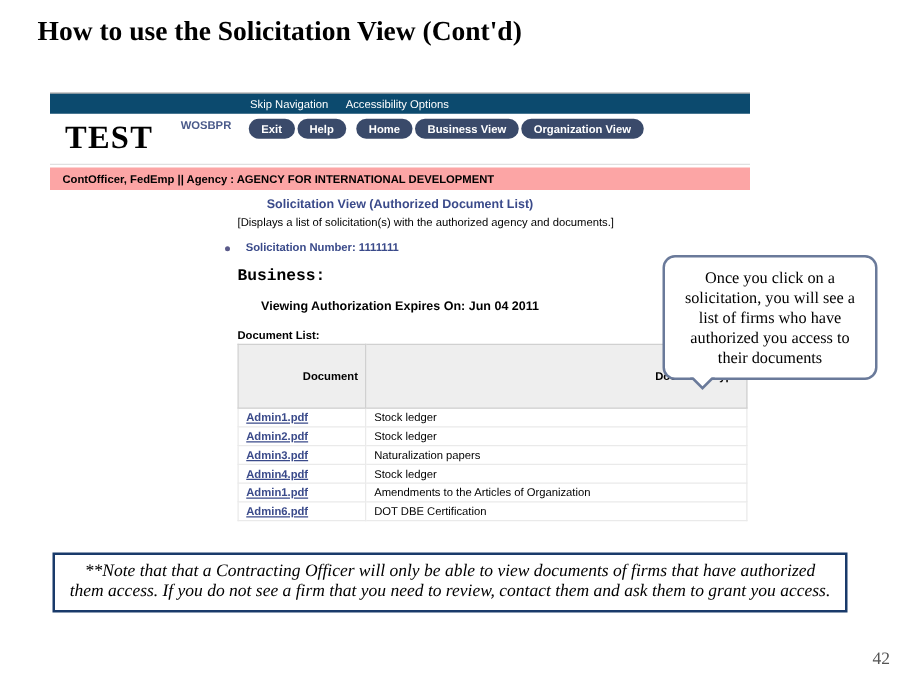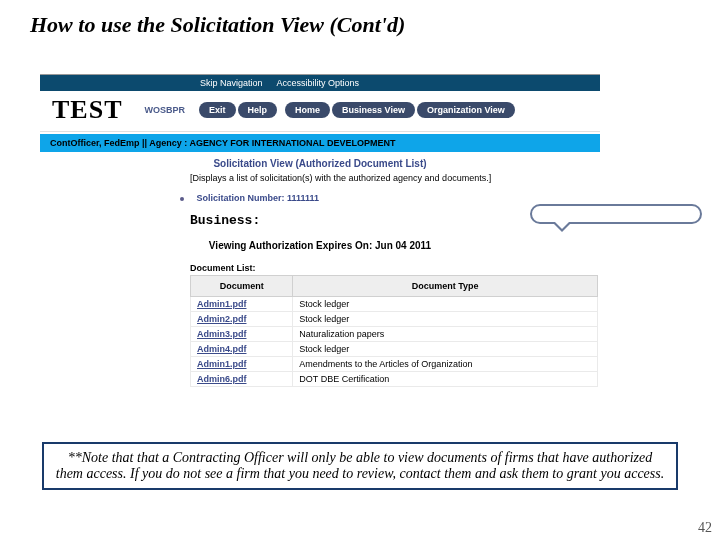--- a/index.html
+++ b/index.html
@@ -1,40 +1,40 @@
 <!DOCTYPE html>
 <html><head>
 <meta charset="utf-8">
 <style>
   * { box-sizing: border-box; margin: 0; padding: 0; }
   body { width: 720px; height: 540px; background: #fff; font-family: Verdana, Arial, sans-serif; overflow: hidden; position: relative; }
-  .slide-title { font-family: "Times New Roman", serif; font-weight: bold; font-size: 22px; padding: 12px 0 10px 30px; color: #000; font-style: italic; }
+  .slide-title { font-family: "Times New Roman", serif; font-weight: bold; font-size: 22px; padding: 12px 0 10px 30px; color: #000; }
   .screenshot { position: absolute; left: 40px; top: 74px; width: 560px; border-top: 1px solid #999; background: #fff; }
   .topbar { background: #0c4a6e; color: #fff; font-size: 9px; padding: 3px 0 3px 160px; display: flex; gap: 14px; }
   .topbar span { }
-  .logo-row { display: flex; align-items: center; padding: 4px 0 4px 12px; }
+  .logo-row { display: flex; align-items: flex-start; padding: 4px 0 4px 12px; }
   .logo-text { font-family: "Times New Roman", serif; font-size: 26px; font-weight: bold; letter-spacing: 1px; }
   .wosbpr { font-size: 9px; color: #4a5a8a; font-weight: bold; margin-left: 22px; margin-right: 14px; }
   .pill { display: inline-block; background: #3a4a6a; color: #fff; font-size: 9px; font-weight: bold; padding: 3px 10px; border-radius: 9px; margin-right: 2px; }
   .break { border-top: 1px solid #e0e0e0; margin: 2px 0; }
-  .useragency { background: #0ea5e9; font-size: 9px; font-weight: bold; padding: 4px 10px; }
+  .useragency { background: #fca5a5; font-size: 9px; font-weight: bold; padding: 4px 10px; }
   .subtitle { text-align: center; font-size: 10px; font-weight: bold; color: #3a4a8a; padding: 6px 0 2px 0; }
   .desc-row { font-size: 9px; padding: 2px 0 6px 150px; }
   .sol-row { padding: 4px 0 6px 140px; font-size: 9px; }
   .bullet { display: inline-block; width: 4px; height: 4px; background: #5a5a8a; border-radius: 50%; vertical-align: middle; margin-right: 10px; }
   .sol-label { font-weight: bold; color: #3a4a8a; }
   .sol-value { font-weight: bold; color: #3a4a8a; }
   .biz-row { display: flex; padding: 4px 0 4px 150px; font-size: 13px; font-family: Liberation Mono, monospace; }
   .biz-label { font-weight: bold; width: 52px; }
   .biz-body { }
   .biz-name { font-weight: bold; }
   .exp-row { text-align: center; font-size: 10px; font-weight: bold; padding: 8px 0; }
   .doclist-label { font-size: 9px; font-weight: bold; padding: 4px 0 2px 150px; }
   .table { width: 408px; margin-left: 150px; border-collapse: collapse; font-size: 9px; }
-  .table th { background: #eeeeee; font-weight: bold; padding: 5px 6px; border: 1px solid #d0d0d0; text-align: center; }
+  .table th { background: #eeeeee; font-weight: bold; padding: 20px 6px; border: 1px solid #d0d0d0; text-align: right; }
   .table td { padding: 2px 6px; border: 1px solid #eaeaea; margin-top: 48px; }
   .table td.left { color: #3a4a8a; text-decoration: underline; font-weight: bold; }
   .callout { position: absolute; right: 18px; top: 204px; width: 172px; background: #fff; border: 2px solid #6a7a9a; border-radius: 10px; padding: 8px 10px; font-family: "Times New Roman", serif; font-size: 13px; text-align: center; z-index: 5; }
   .callout-tail { position: absolute; width: 0; height: 0; border: 10px solid transparent; border-top-color: #6a7a9a; left: 20px; bottom: -20px; }
   .callout-tail-inner { position: absolute; width: 0; height: 0; border: 8px solid transparent; border-top-color: #fff; left: 22px; bottom: -15px; }
   .note-box { position: absolute; left: 42px; top: 442px; width: 636px; background: #fff; border: 2px solid #193a6a; padding: 6px 10px; font-family: "Times New Roman", serif; font-size: 14px; font-style: italic; text-align: center; z-index: 6; }
   .slidenum { position: absolute; right: 8px; bottom: 4px; font-family: "Times New Roman", serif; font-size: 14px; color: #555; }
 </style>
 </head>
 <body>
@@ -100,19 +100,20 @@
         </tr>
         <tr>
           <td class="left">Admin6.pdf</td>
           <td>DOT DBE Certification</td>
         </tr>
       </tbody>
   </table>
 </div>
 
 <div class="callout">
+  <span>Once you click on a solicitation, you will see a list of firms who have authorized you access to their documents</span>
   <div class="callout-tail"></div>
   <div class="callout-tail-inner"></div>
 </div>
 
 <div class="note-box">**Note that that a Contracting Officer will only be able to view documents of firms that have authorized them access.  If you do not see a firm that you need to review, contact them and ask them to grant you access.</div>
 
 <div class="slidenum">42</div>
 
 </body></html>

